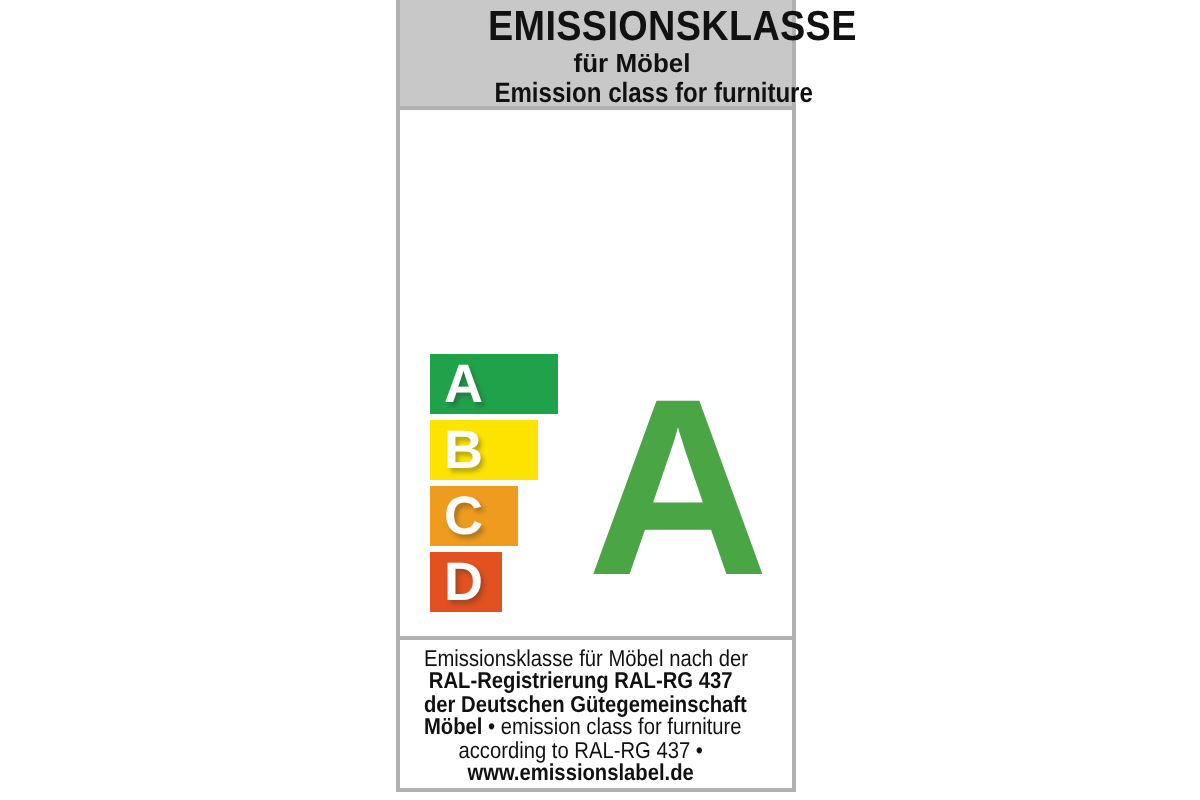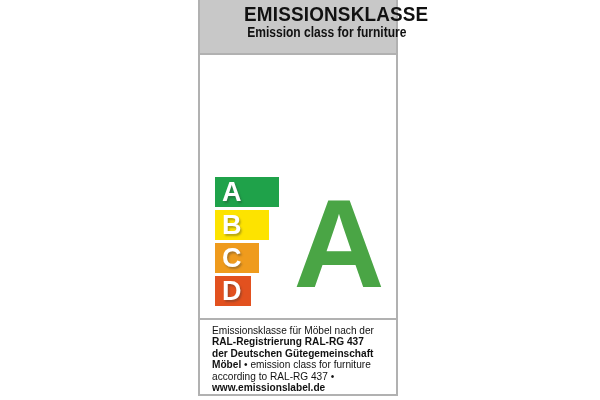--- a/index.html
+++ b/index.html
@@ -39,32 +39,33 @@
   .bar-b{width:54px;}
   .bar-c{width:44px;}
   .bar-d{width:36px;}
   .bigletter{
     position:absolute;left:92px;top:20px;width:94px;height:96px;
     display:flex;align-items:center;justify-content:center;
     font-size:126px;font-weight:bold;line-height:1;
   }
   
   .sep{position:absolute;top:318px;left:0;right:0;border-top:2px solid #b1b1b1;}
-  .ftr{position:absolute;top:325px;left:12px;right:6px;}
+  .ftr{position:absolute;top:325px;left:12px;right:6px;text-align:center;}
   .ftr div{white-space:nowrap;transform:scaleX(0.88);transform-origin:0 50%;
     font-size:11.5px;line-height:11.4px;}
   .f-bold{font-weight:bold;}
 </style>
 </head>
 <body>
 
 <div class="label">
 
   <div class="hdr" style="background: rgb(200, 200, 200);">
     <div class="hdr-title">EMISSIONSKLASSE</div>
+    <div class="hdr-de">für Möbel</div>
     <div class="hdr-en">Emission class for furniture</div>
   </div>
 
 
   <div class="rating">
     <div class="bars">
       <div class="bar bar-a" style="background: rgb(31, 162, 74);">
         <span>A</span>
       </div>
       <div class="bar bar-b" style="background: rgb(253, 227, 0);">

